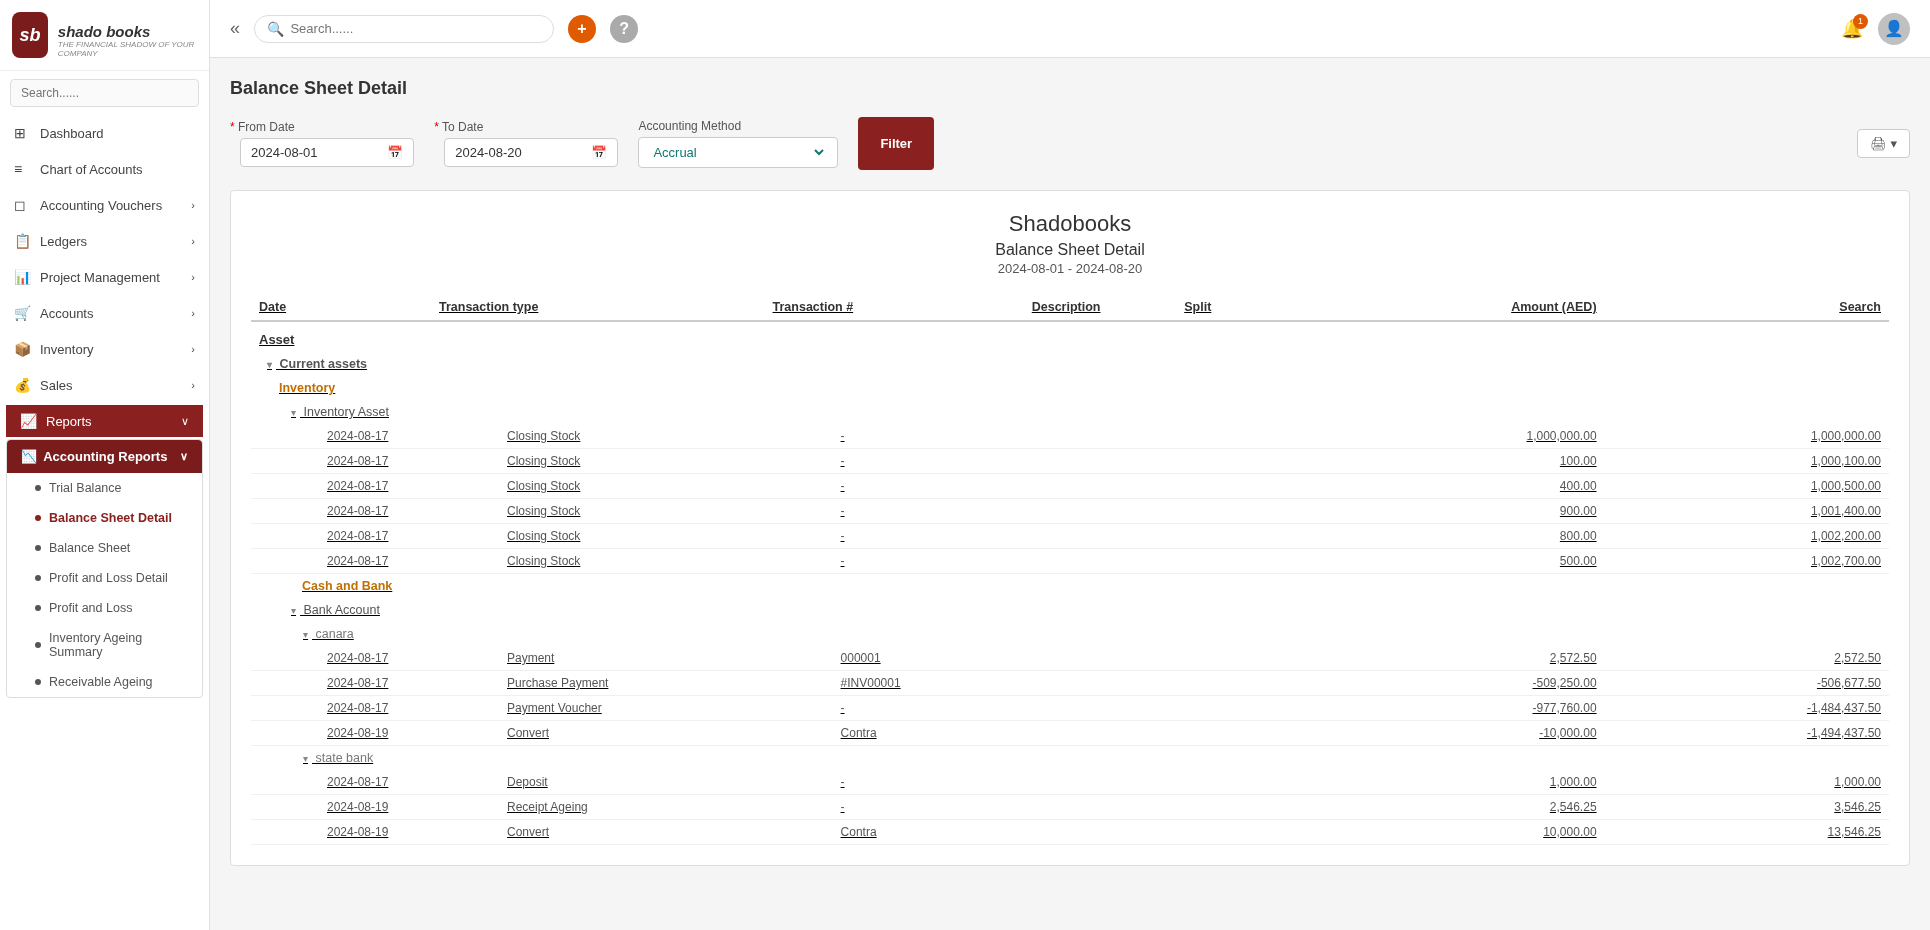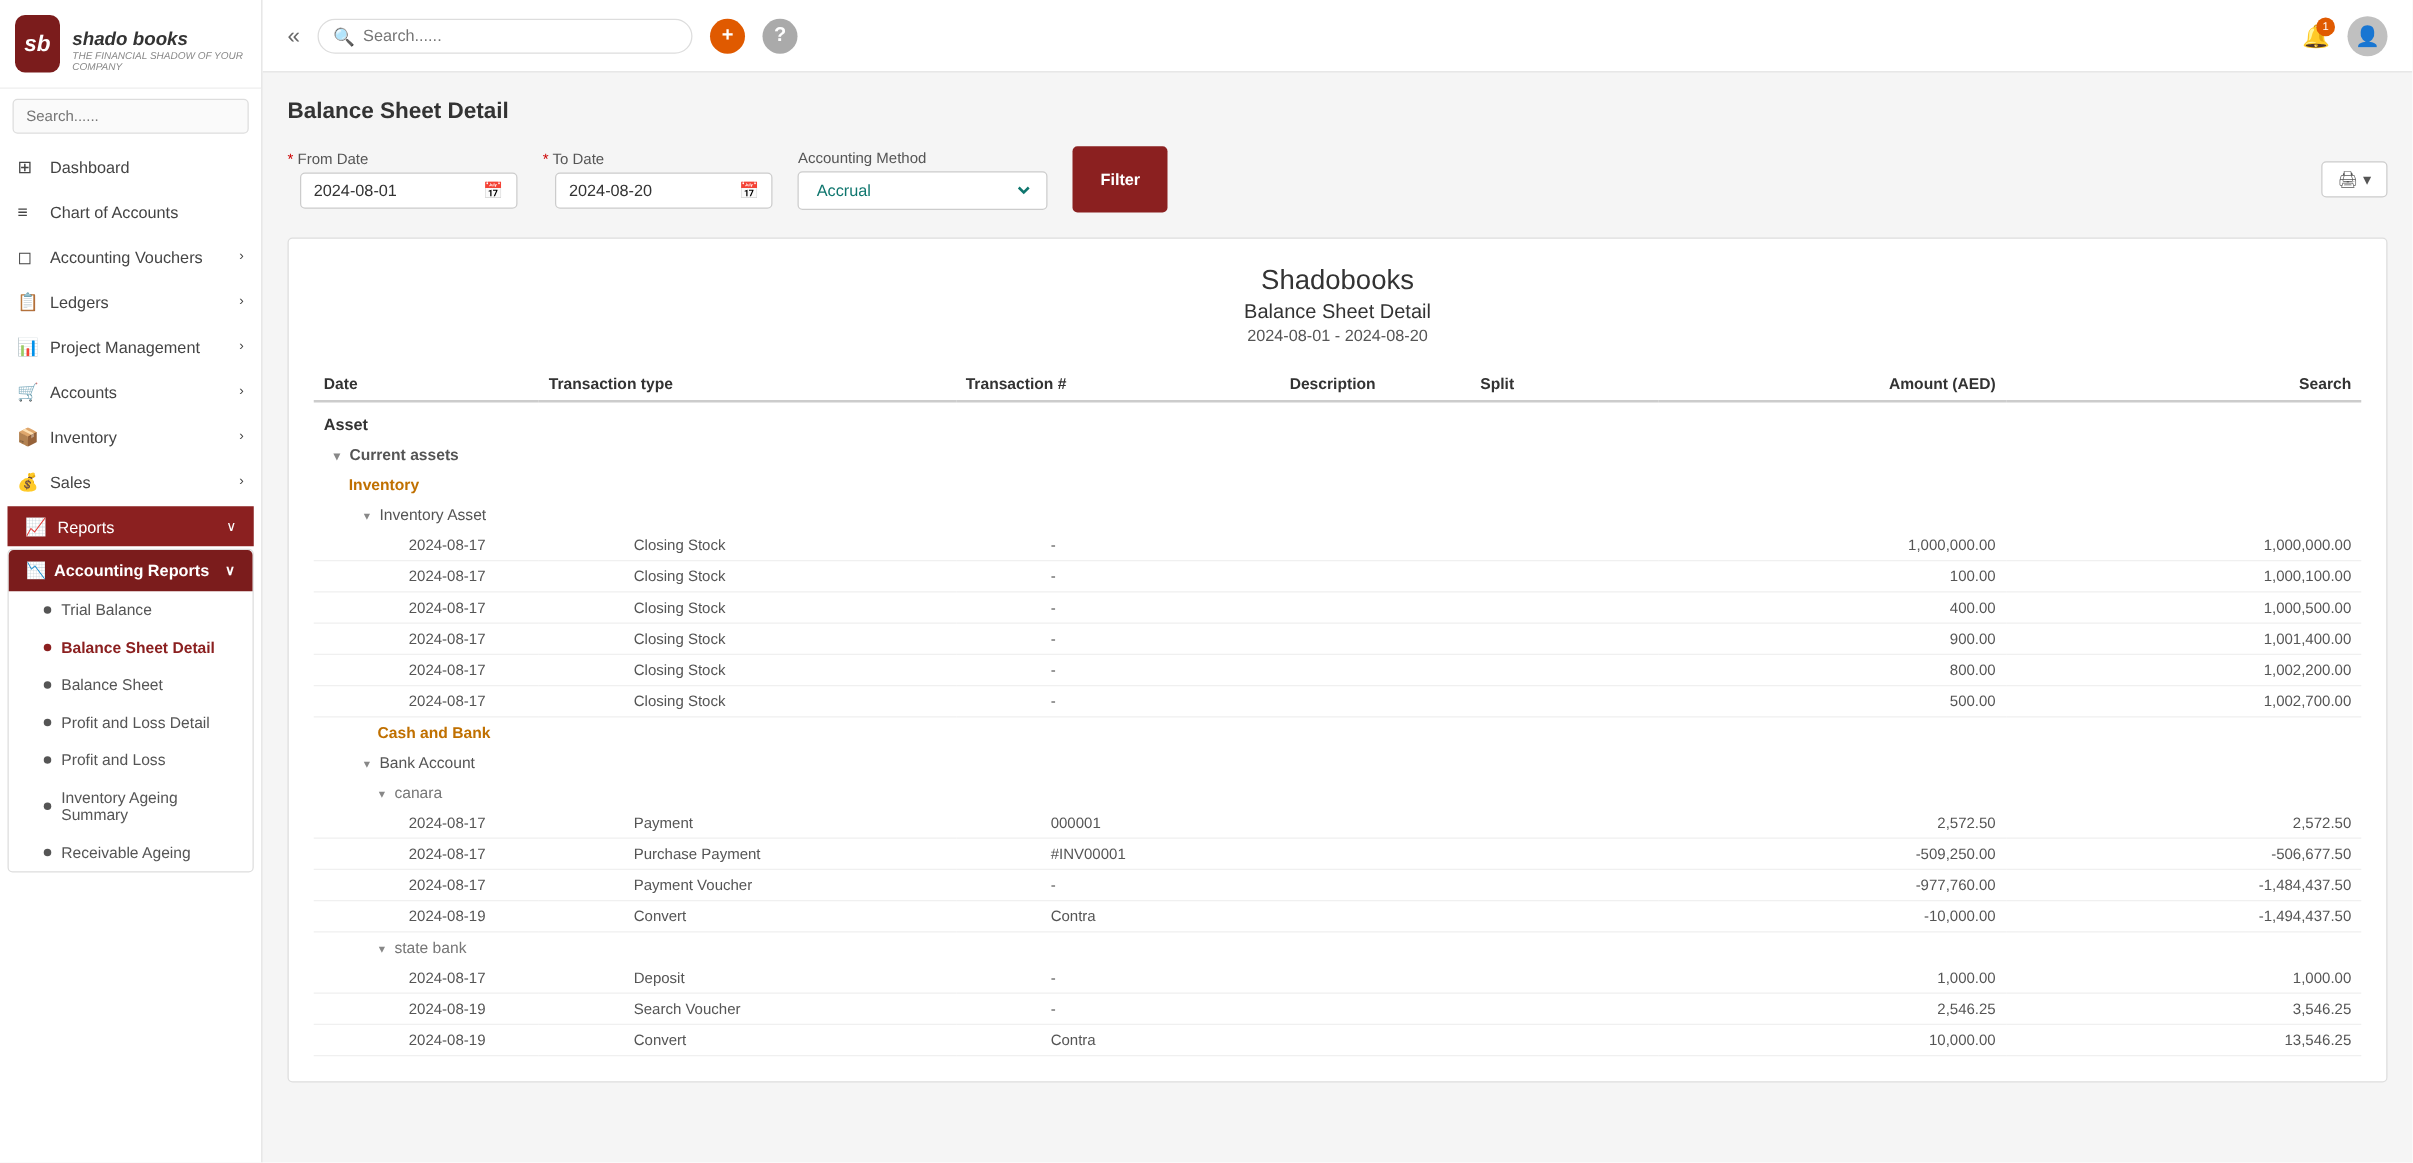--- a/index.html
+++ b/index.html
@@ -63,21 +63,21 @@
     .print-btn { padding: 6px 12px; border: 1px solid #ccc; border-radius: 4px; background: #fff; cursor: pointer; font-size: 13px; color: #555; display: flex; align-items: center; gap: 4px; }
 
     
     .report-box { background: #fff; border: 1px solid #ddd; border-radius: 4px; padding: 20px; }
     .report-header { text-align: center; margin-bottom: 18px; }
     .report-company { font-size: 22px; font-weight: 500; color: #333; margin-bottom: 4px; }
     .report-title { font-size: 16px; color: #333; margin-bottom: 2px; }
     .report-period { font-size: 13px; color: #555; }
 
     
-    .report-table { width: 100%; border-collapse: collapse; font-size: 12.5px; }
+    .report-table { width: 100%; border-collapse: collapse; font-size: 12.5px; text-decoration: underline; }
     .report-table thead tr { border-bottom: 2px solid #ccc; }
     .report-table th { text-align: left; padding: 6px 8px; font-weight: 600; color: #333; font-size: 12.5px; }
     .report-table th:last-child, .report-table th:nth-last-child(2) { text-align: right; }
     .report-table td { padding: 5px 8px; color: #333; vertical-align: middle; }
     .report-table td.num { text-align: right; }
     .report-table tr.section-header td { font-weight: 700; font-size: 13px; padding-top: 10px; }
     .report-table tr.sub-section td { font-weight: 600; color: #555; padding-left: 16px; }
     .report-table tr.group-header td { font-weight: 600; color: #1a1a8c; padding-left: 28px; }
     .report-table tr.sub-group td { font-weight: 500; color: #555; padding-left: 40px; }
     .report-table tr.sub-group2 td { font-weight: 400; color: #777; padding-left: 52px; }
@@ -410,21 +410,21 @@
             <td>2024-08-17</td>
             <td>Deposit</td>
             <td>-</td>
             <td></td>
             <td></td>
             <td class="num">1,000.00</td>
             <td class="num">1,000.00</td>
           </tr>
           <tr class="data-row">
             <td>2024-08-19</td>
-            <td>Search Voucher</td>
+            <td>Receipt Ageing</td>
             <td>-</td>
             <td></td>
             <td></td>
             <td class="num">2,546.25</td>
             <td class="num">3,546.25</td>
           </tr>
           <tr class="data-row">
             <td>2024-08-19</td>
             <td>Convert</td>
             <td>Contra</td>

